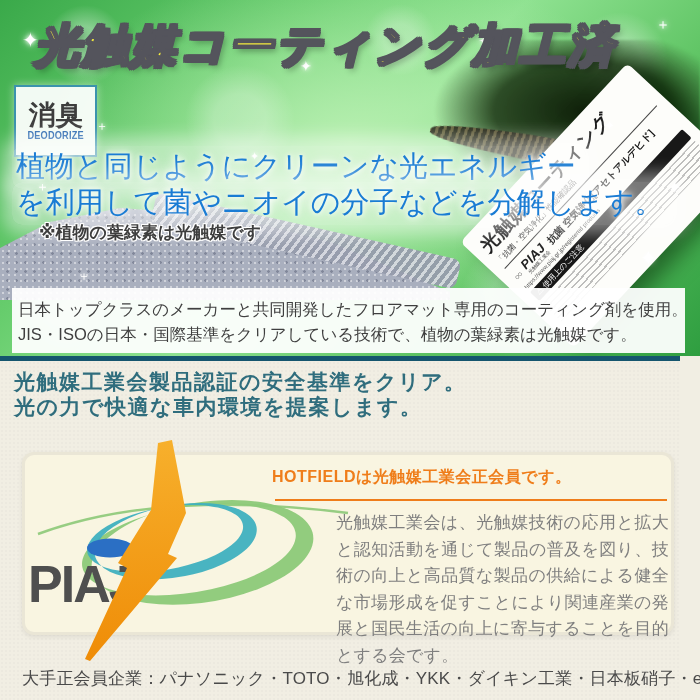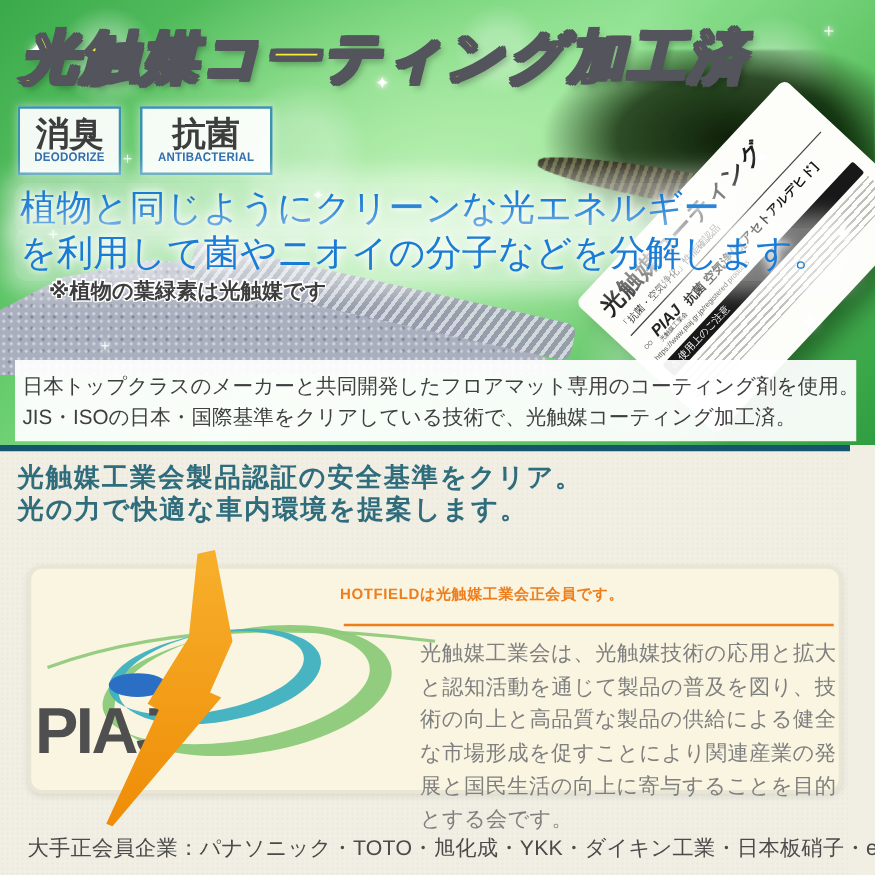--- a/index.html
+++ b/index.html
@@ -67,31 +67,31 @@
   .cert-card .c-piaj small{display:block;font-style:normal;font-weight:normal;font-size:5px;color:#444;}
   .cert-card .c-dots{font-size:8px;color:#333;letter-spacing:-1px;}
   .cert-card .c-feat{font-size:10px;font-weight:bold;color:#111;}
   .cert-card .c-url{font-size:6px;color:#555;margin-top:2px;}
   .cert-card .c-warnbar{margin-top:3px;background:#181818;color:#fff;font-size:8px;
     padding:1px 4px;border-radius:2px;white-space:nowrap;overflow:hidden;}
   .cert-card .c-fineprint{margin-top:4px;height:26px;opacity:.55;
     background:repeating-linear-gradient(#8a8a8a 0 1.5px, transparent 1.5px 5px);}
   
   .hero-title{
-    position:absolute;left:0;top:16px;width:616px;text-align:center;
+    position:absolute;left:0;top:16px;width:616px;text-align:right;
     font-family:"Liberation Serif","DejaVu Serif",serif;
     font-size:45px;font-weight:bold;font-style:italic;letter-spacing:3px;
     color:var(--title_yellow,#f8ef3c);
     -webkit-text-stroke:2px var(--title_outline,#54545c);
     text-shadow:2px 2px 0 #54545c,-2px 2px 0 #54545c,2px -2px 0 #54545c,-2px -2px 0 #54545c,0 2px 0 #54545c,0 -2px 0 #54545c,2px 0 0 #54545c,-2px 0 0 #54545c,3px 4px 6px rgba(0,0,0,.35);
     white-space:nowrap;
   }
   
   .badge{
-    position:absolute;top:85px;height:55px;box-sizing:border-box;
+    position:absolute;top:85px;height:72px;box-sizing:border-box;
     background:rgba(255,255,255,.93);border:2px solid var(--badge_border,#3b93ad);
     display:flex;flex-direction:column;align-items:center;justify-content:center;
     padding:2px 9px;box-shadow:0 0 8px rgba(255,255,255,.5);
   }
   .badge .jp{font-size:27px;font-weight:bold;color:var(--badge_jp,#3d3d3d);line-height:1.05;white-space:nowrap;}
   .badge .en{font-size:10px;font-weight:bold;color:var(--badge_en,#2a68b0);letter-spacing:.2px;transform:scaleX(.92);white-space:nowrap;}
   #badge1{left:14px;} #badge2{left:112px;} #badge3{left:231px;}
   
   .lead{
     position:absolute;left:12px;white-space:nowrap;
@@ -130,21 +130,21 @@
   }
   #certH1{top:7px;} #certH2{top:32px;}
   .member-box{
     position:absolute;left:22px;top:91px;width:646px;height:177px;
     background:var(--box_bg,#f9f5e1);border:3px solid var(--box_border,#eae6d6);
     border-radius:12px;box-shadow:0 2px 5px rgba(0,0,0,.08);
   }
   .logo-svg{position:absolute;left:0;top:0;width:700px;height:344px;pointer-events:none;}
   .member-title{
     position:absolute;left:272px;top:106px;width:400px;
-    font-size:12px;font-weight:bold;color:var(--orange,#ef7d1a);white-space:nowrap;letter-spacing:.5px;
+    font-size:16px;font-weight:bold;color:var(--orange,#ef7d1a);white-space:nowrap;letter-spacing:.5px;
   }
   .member-underline{position:absolute;left:275px;top:138px;width:392px;height:2px;background:var(--orange,#ef7d1a);}
   .member-body{
     position:absolute;left:336px;top:149px;width:333px;
     font-size:17px;color:var(--body_gray,#7f7f7f);line-height:1.56;
     text-align:justify;letter-spacing:.2px;
   }
   .footer-line{
     position:absolute;left:22px;top:306px;font-size:17px;color:var(--footer_gray,#4a4a4a);
     white-space:nowrap;letter-spacing:.2px;
@@ -188,32 +188,28 @@
   <span class="sparkle" style="left:604px;top:118px;font-size:13px;"></span>
   <span class="sparkle" style="left:668px;top:178px;font-size:16px;"></span>
   <span class="sparkle alt" style="left:36px;top:178px;font-size:13px;"></span>
 
   <div class="hero-title">光触媒コーティング加工済</div>
 
   <div class="badge" id="badge1">
     <span class="jp">消臭</span>
     <span class="en">DEODORIZE</span>
   </div>
-  <div class="badge" id="badge2">
-    <span class="jp">抗菌</span>
-    <span class="en">ANTIBACTERIAL</span>
-  </div>
 
   <div class="lead" id="lead1">植物と同じようにクリーンな光エネルギー</div>
   <div class="lead" id="lead2">を利用して菌やニオイの分子などを分解します。</div>
   <div class="note">※植物の葉緑素は光触媒です</div>
 
   <div class="info-box">
     <p>日本トップクラスのメーカーと共同開発したフロアマット専用のコーティング剤を使用。</p>
-    <p>JIS・ISOの日本・国際基準をクリアしている技術で、光触媒コーティング加工済。</p>
+    <p>JIS・ISOの日本・国際基準をクリアしている技術で、植物の葉緑素は光触媒です。</p>
   </div>
 </div>
 
 <div class="cert">
   <div class="cert-heading" id="certH1">光触媒工業会製品認証の安全基準をクリア。</div>
   <div class="cert-heading" id="certH2">光の力で快適な車内環境を提案します。</div>
 
   <div class="member-box"></div>
 
   <svg class="logo-svg" viewBox="0 0 700 344">

